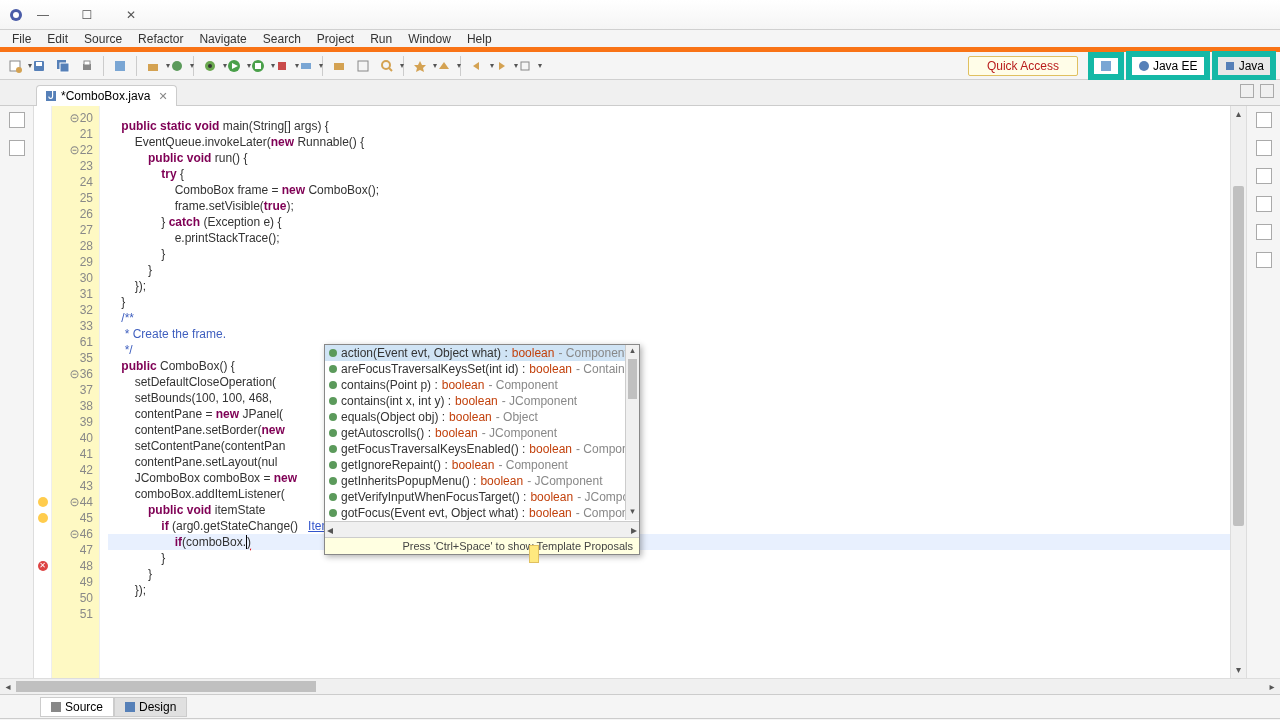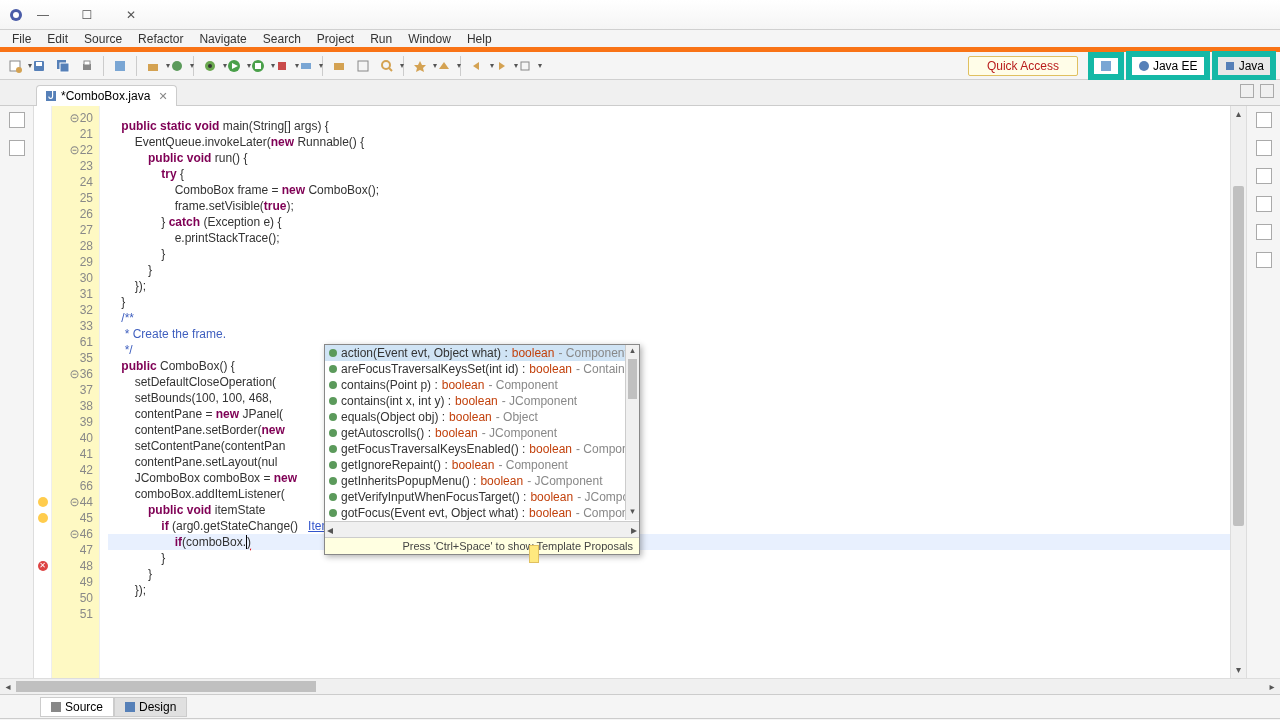--- a/index.html
+++ b/index.html
@@ -340,21 +340,21 @@
         <div class="num">33</div>
         <div class="num">61</div>
         <div class="num">35</div>
         <div class="num">⊝36</div>
         <div class="num">37</div>
         <div class="num">38</div>
         <div class="num">39</div>
         <div class="num">40</div>
         <div class="num">41</div>
         <div class="num">42</div>
-        <div class="num">66</div>
+        <div class="num">43</div>
         <div class="num">⊝44</div>
         <div class="num">45</div>
         <div class="num">⊝46</div>
         <div class="num">47</div>
         <div class="num">48</div>
         <div class="num">49</div>
         <div class="num">50</div>
         <div class="num">51</div>
       </div>
     <div class="code-col" id="code"><div>    <span class="kw">public</span> <span class="kw">static</span> <span class="kw">void</span> main(String[] args) {</div><div>        EventQueue.invokeLater(<span class="kw">new</span> Runnable() {</div><div>            <span class="kw">public</span> <span class="kw">void</span> run() {</div><div>                <span class="kw">try</span> {</div><div>                    ComboBox frame = <span class="kw">new</span> ComboBox();</div><div>                    frame.setVisible(<span class="kw">true</span>);</div><div>                } <span class="kw">catch</span> (Exception e) {</div><div>                    e.printStackTrace();</div><div>                }</div><div>            }</div><div>        });</div><div>    }</div><div></div><div><span class="cm">    /**</span></div><div><span class="cm">     * Create the frame.</span></div><div><span class="cm">     */</span></div><div>    <span class="kw">public</span> ComboBox() {</div><div>        setDefaultCloseOperation(</div><div>        setBounds(100, 100, 468,</div><div>        contentPane = <span class="kw">new</span> JPanel(</div><div>        contentPane.setBorder(<span class="kw">new</span></div><div>        setContentPane(contentPan</div><div>        contentPane.setLayout(nul</div><div></div><div>        JComboBox comboBox = <span class="kw">new</span></div><div>        comboBox.addItemListener(</div><div>            <span class="kw">public</span> <span class="kw">void</span> itemState</div><div>                <span class="kw">if</span> (arg0.getStateChange()   <span style="text-decoration:underline;color:#3355cc">ItemEvent.SELECTED</span>){</div><div style="background: rgb(232, 240, 254);">                    <span class="kw">if</span>(comboBox.<span style="border-left:1px solid #000"></span><span class="err-underline">)</span></div><div>                }</div><div>            }</div><div>        });</div></div>

